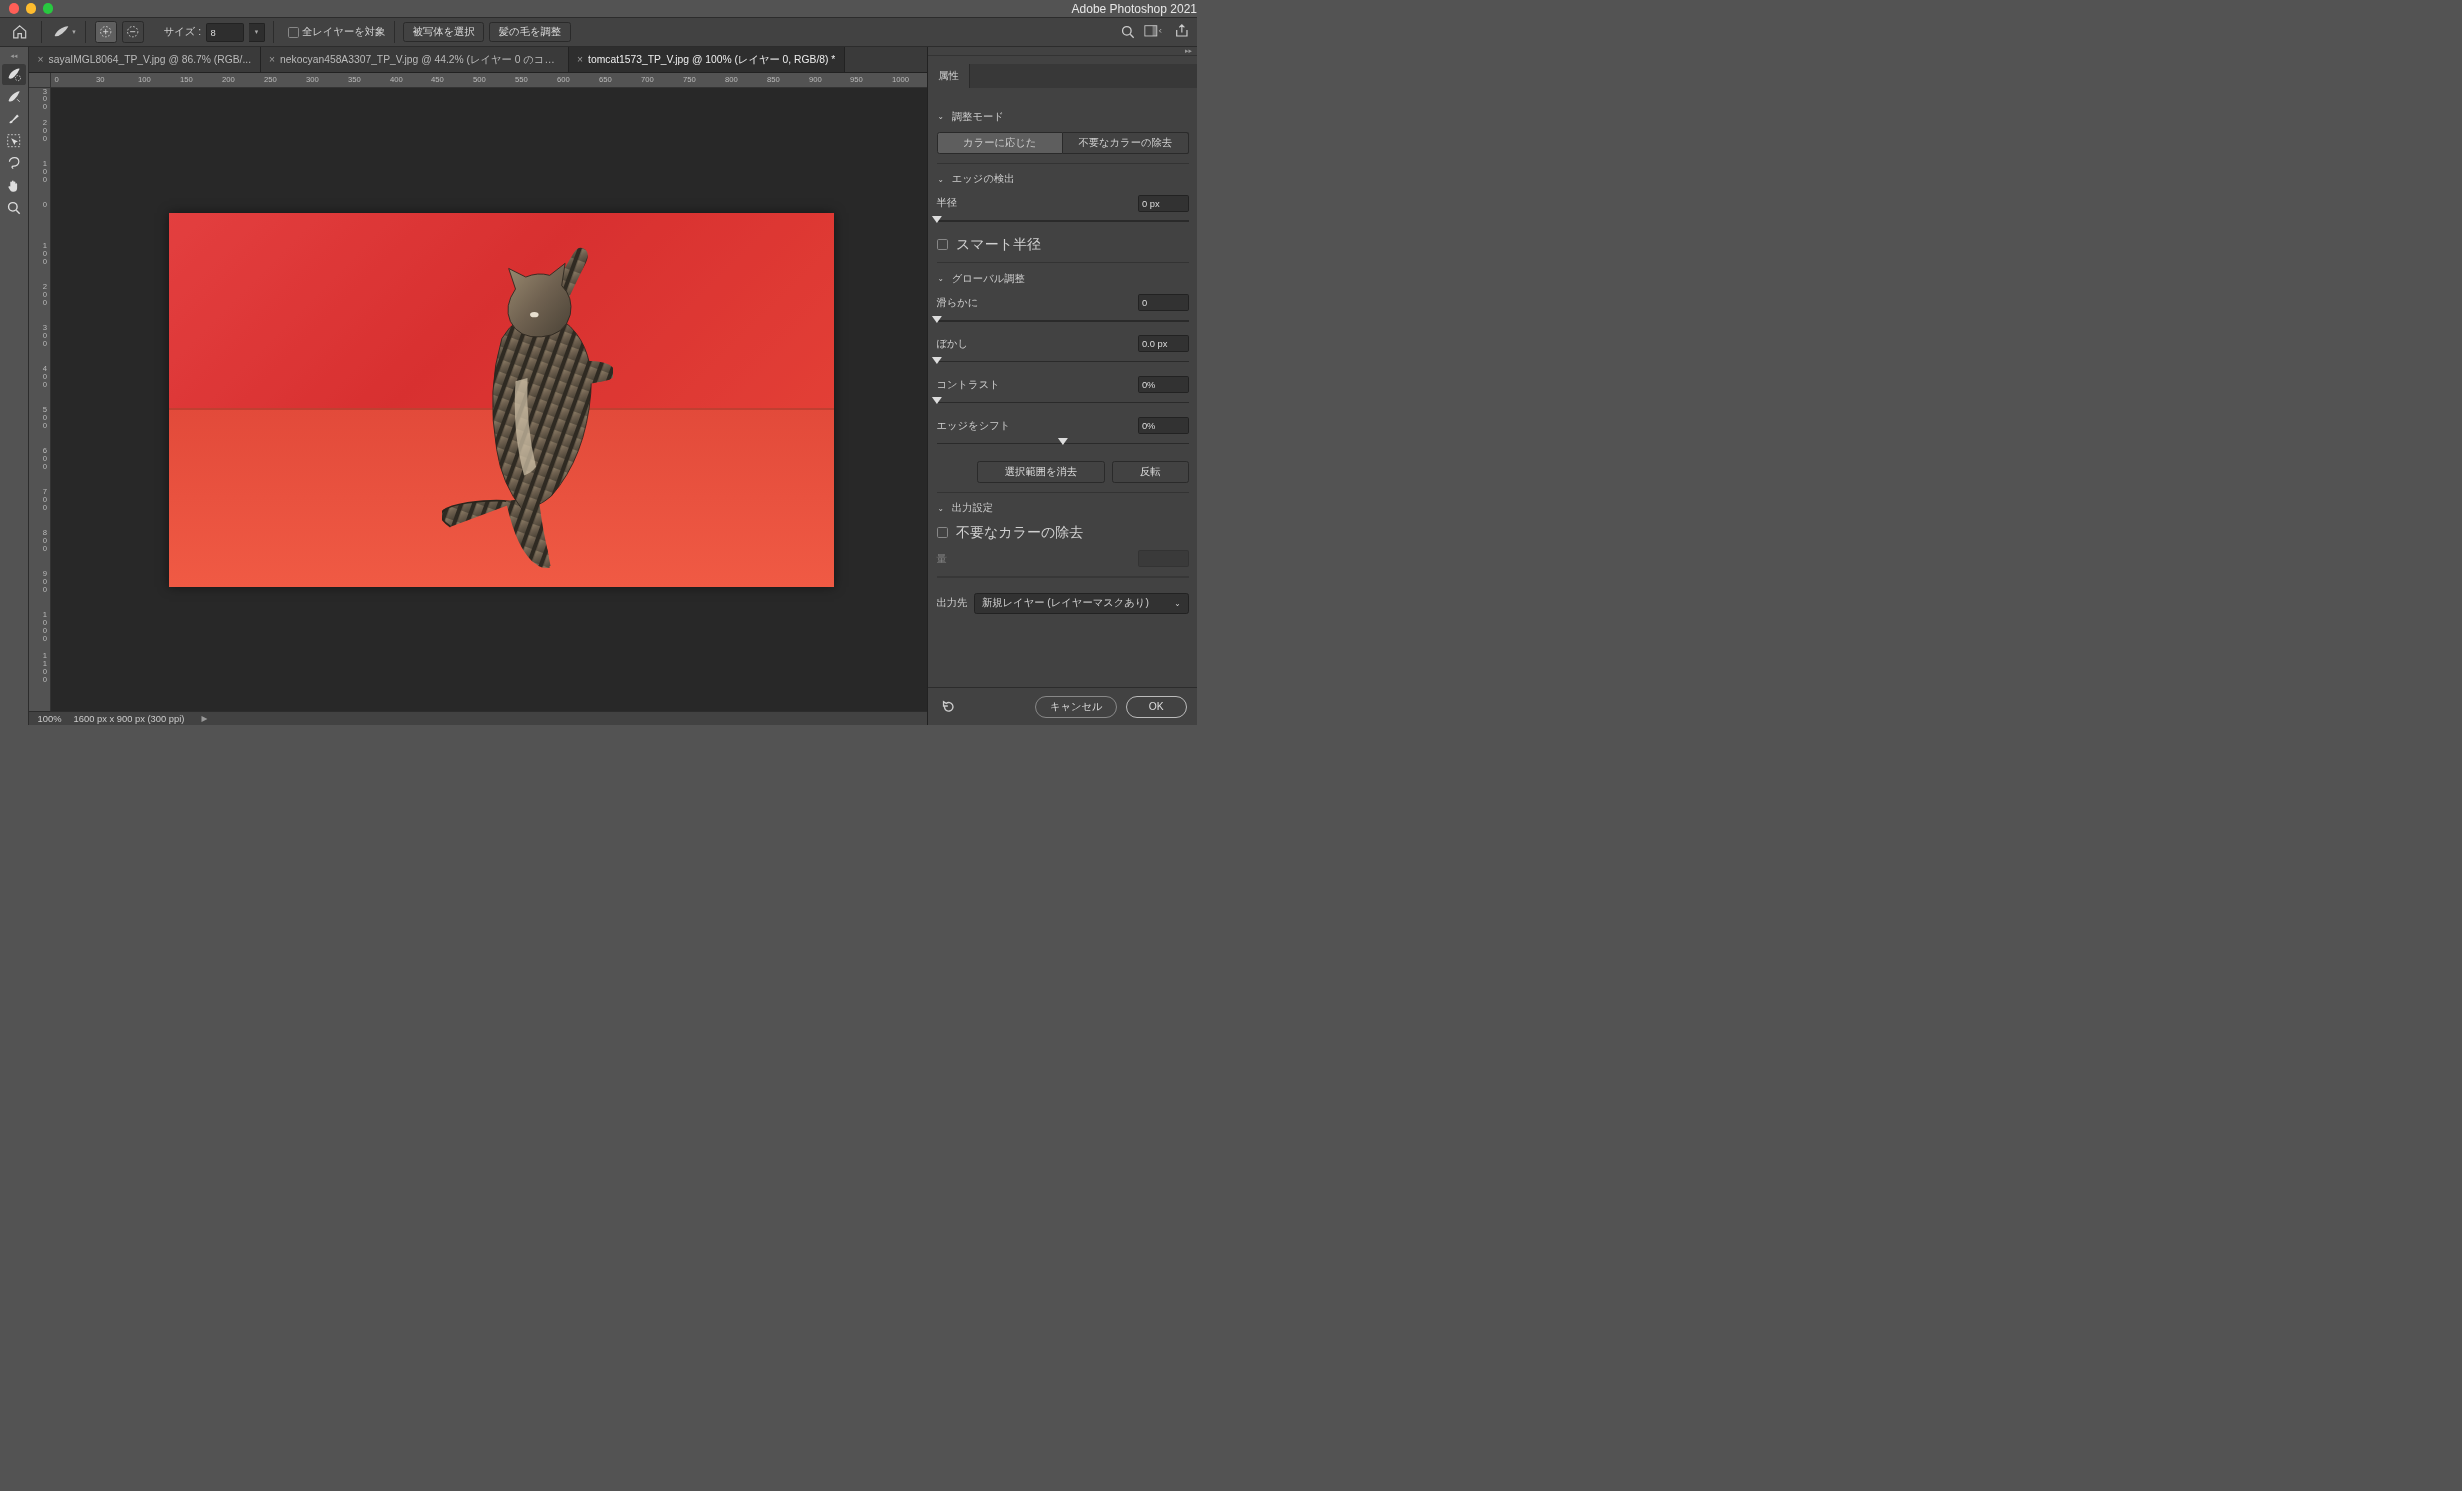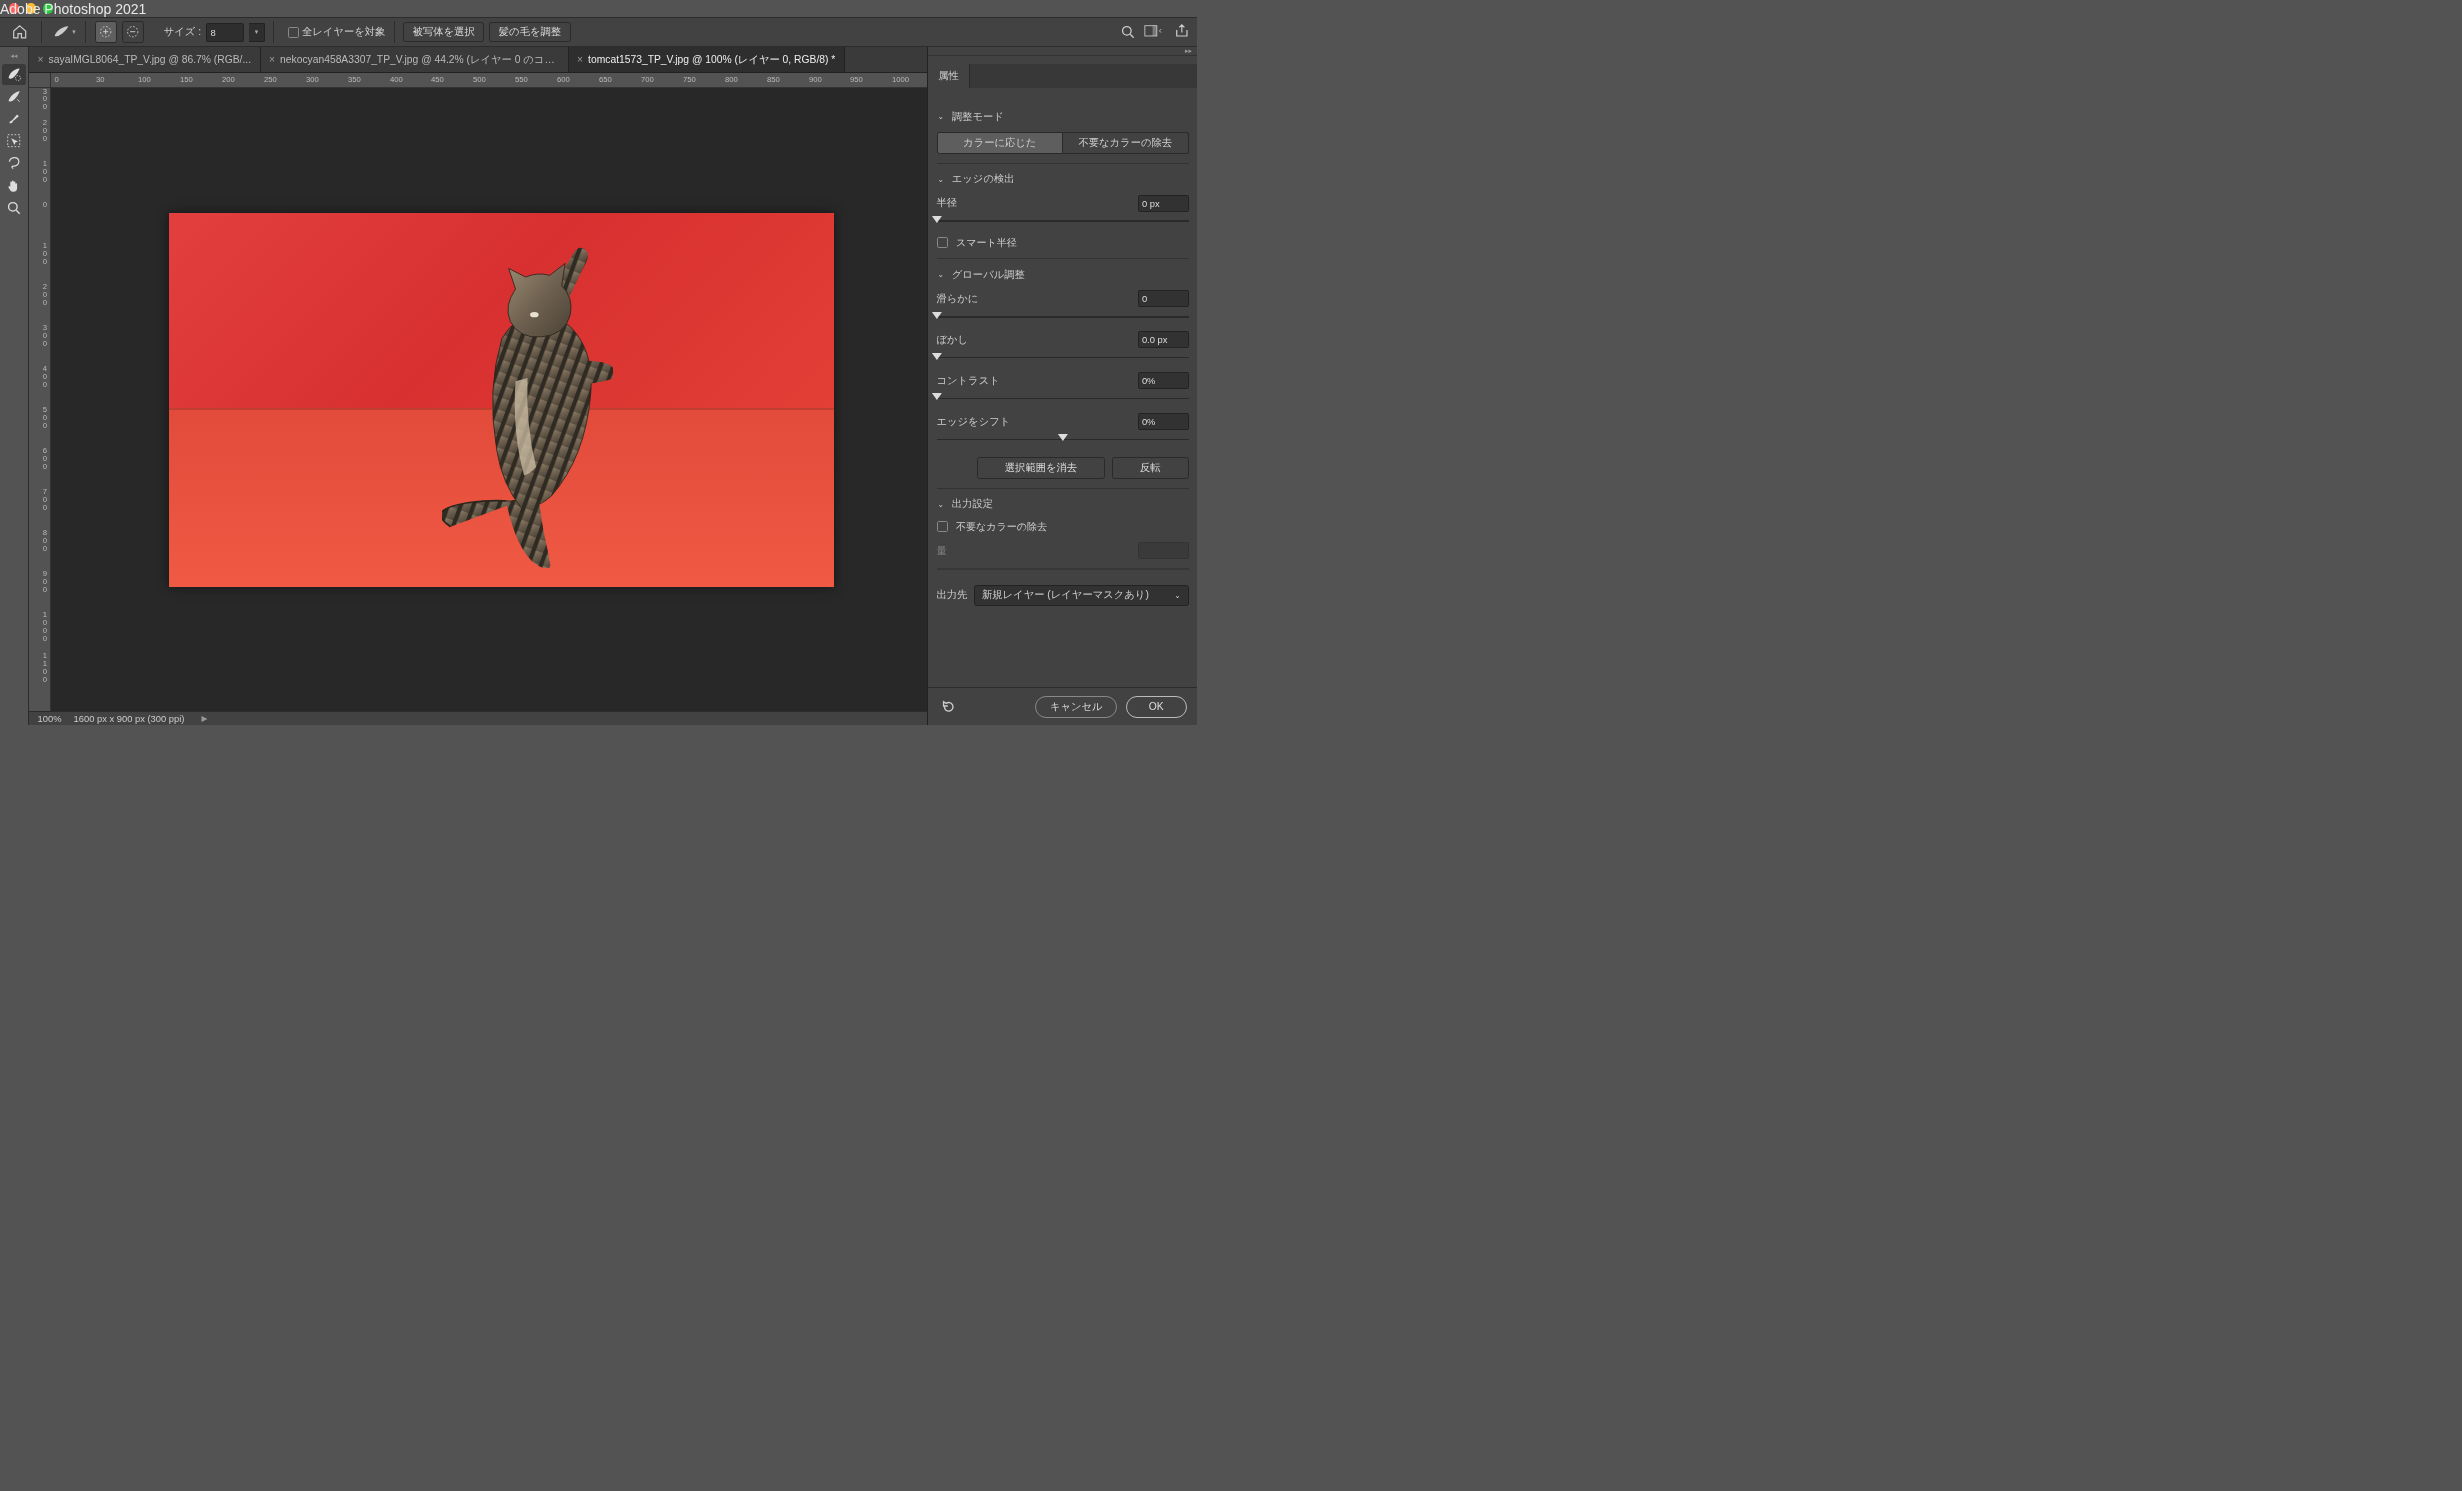--- a/index.html
+++ b/index.html
@@ -5,21 +5,21 @@
 * { margin: 0; padding: 0; box-sizing: border-box; font-family: -apple-system, "Hiragino Sans", sans-serif; user-select: none; }
 body { background: #535353; color: #d0d0d0; font-size: 9.4px; overflow: hidden; width: 1197px; height: 725px; }
 
 
 .titlebar { height: 17px; background: #535353; display: flex; align-items: center; position: relative; }
 .traffic { display: flex; gap: 6.8px; padding-left: 8.5px; }
 .tl { width: 10.3px; height: 10.3px; border-radius: 50%; }
 .tl.r { background: #ff5f57; }
 .tl.y { background: #febc2e; }
 .tl.g { background: #28c840; }
-.titlebar .title { position: absolute; left: 0; right: 0; text-align: left; font-size: 14px; color: #e8e8e8; }
+.titlebar .title { position: absolute; left: 0; right: 0; text-align: right; font-size: 12px; color: #e8e8e8; }
 
 
 .optbar { height: 30px; background: #424242; border-top: 0.9px solid #2c2c2c; border-bottom: 0.9px solid #2c2c2c; display: flex; align-items: center; padding: 0 6.8px; gap: 5.1px; }
 .home-ic, .brush-ic { width: 26px; height: 22px; display: flex; align-items: center; justify-content: center; border-radius: 2.6px; }
 .vsep { width: 0.9px; height: 22px; background: #2c2c2c; margin: 0 3.4px; }
 .opt-ic { width: 22px; height: 22px; display: flex; align-items: center; justify-content: center; border: 0.9px solid #2a2a2a; border-radius: 2.6px; background: #424242; }
 .opt-ic.sel { background: #5f5f5f; }
 .size-lbl { font-size: 10.3px; margin-left: 15px; }
 .size-inp { width: 38px; height: 19px; background: #2e2e2e; border: 0.9px solid #222; color: #ddd; padding: 0 3.4px; font-size: 9.4px; border-radius: 1.7px; }
 .size-dd { width: 15.4px; height: 19px; background: #2e2e2e; border: 0.9px solid #222; border-left: none; display: flex; align-items: center; justify-content: center; border-radius: 0 1.7px 1.7px 0; }
@@ -80,21 +80,21 @@
 .seg .segb.sel { background:#5e5e5e; }
 .seg .segb:first-child{ border-radius:2.6px 0 0 2.6px; }
 .seg .segb:last-child{ border-radius:0 2.6px 2.6px 0; border-left:none; }
 
 .row { display:flex; align-items:center; justify-content:space-between; margin-top:8.5px; font-size:10.3px; }
 .valbox { width: 51px; height: 17px; background:#323232; border:0.9px solid #222; color:#ddd; font-size:9.4px; padding:0 3.4px; text-align:left; border-radius:1.7px; }
 .slider { position:relative; height:12px; margin:3.4px 0 1.7px 0; }
 .slider .track { position:absolute; left:0; right:0; top:5.1px; height:1.7px; background:#2a2a2a; }
 .slider .thumb { position:absolute; top:0.9px; width:0; height:0; border-left:5.1px solid transparent; border-right:5.1px solid transparent; border-top:7.7px solid #ddd; transform:translateX(-5.1px); }
 
-.chkrow { display:flex; align-items:center; gap:5.1px; margin-top:8.5px; font-size:10px;}
+.chkrow { display:flex; align-items:center; gap:5.1px; margin-top:8.5px; font-size:14px;}
 .chkrow .chk { flex-shrink:0;}
 
 .btnsrow { display:flex; gap:6.8px; margin-top:12px; justify-content:flex-end;}
 .pbtn { height:22px; padding:0 27px; border:0.9px solid #2a2a2a; background:#424242; border-radius:2.6px; font-size:10.3px; color:#ddd; display:flex; align-items:center;}
 
 .disabled { opacity:.45; }
 .outlabel{ font-size:10.3px; margin-top:10.3px; display:flex; align-items:center; gap:6.8px;}
 .outsel { flex:1; height:20.5px; background:#323232; border:0.9px solid #222; border-radius:2.6px; display:flex; align-items:center; justify-content:space-between; padding:0 6.8px; font-size:10.3px; }
 
 .footer { height:38px; border-top:0.9px solid #2c2c2c; display:flex; align-items:center; padding:0 10.3px; gap:8.5px;}

